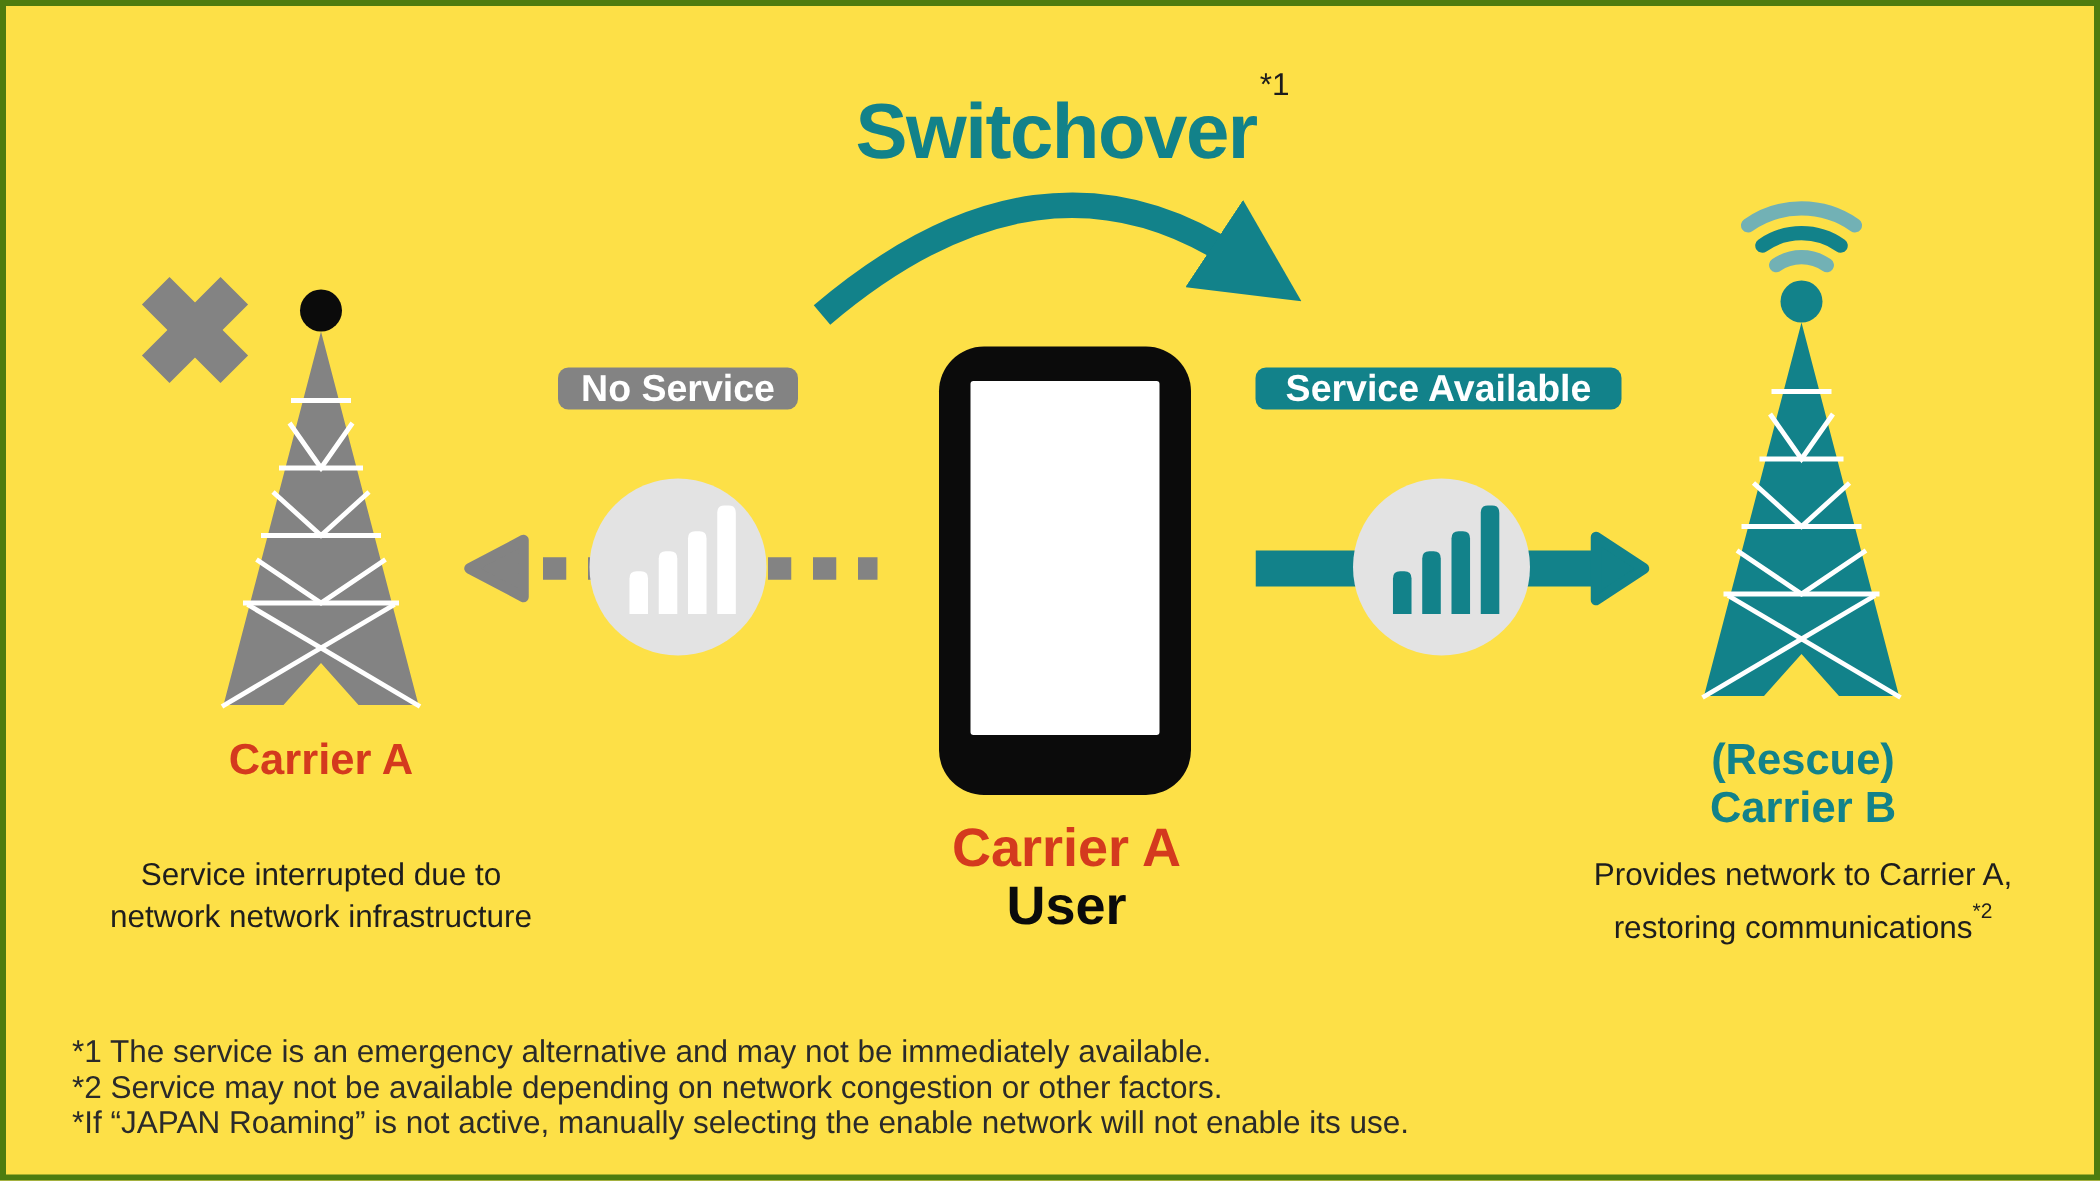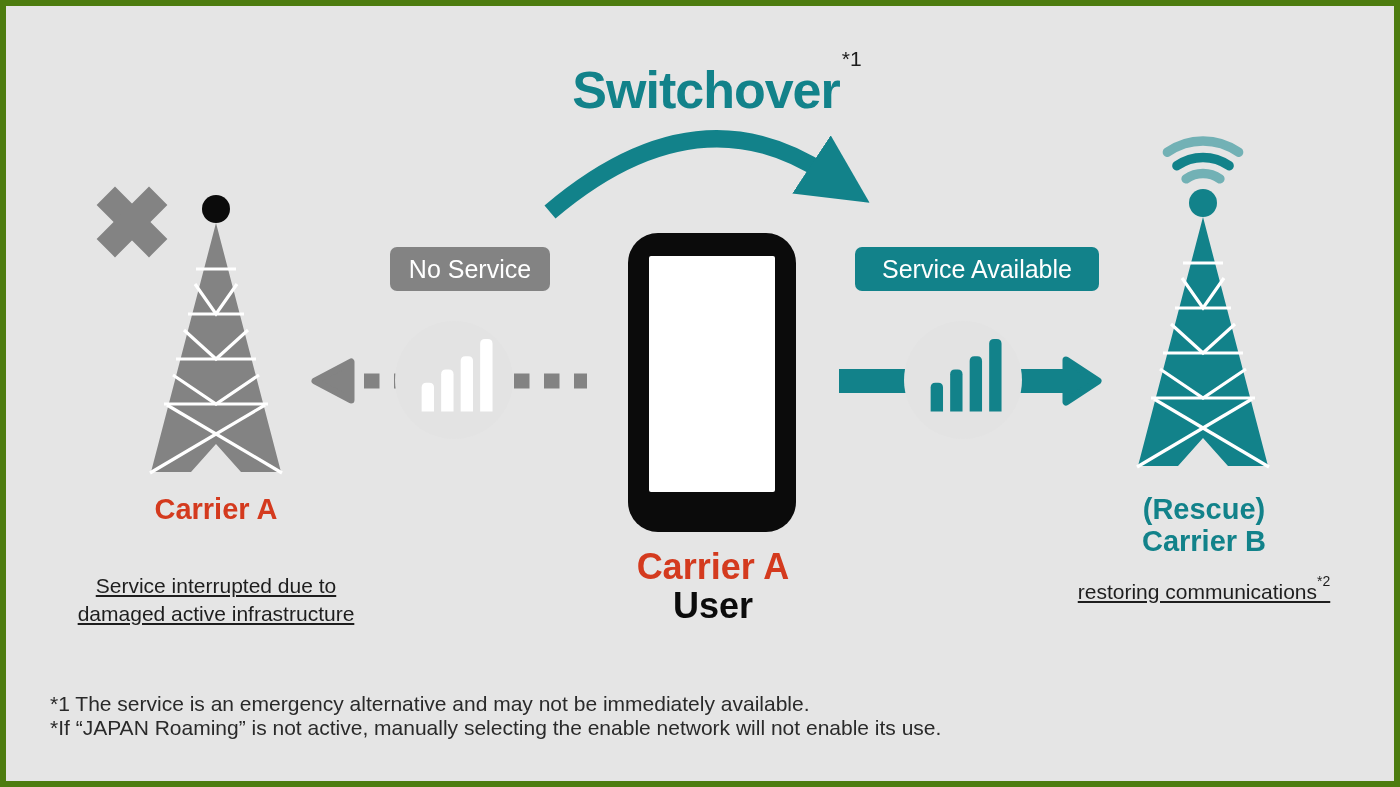--- a/index.html
+++ b/index.html
@@ -1,52 +1,52 @@
 <!DOCTYPE html>
 <html style="--teal: #12828a; --teal-light: #72b1b5; --red: #d43a1e; --gray: #838383; --gray-light: #e3e3e3; --black: #0b0b0b;"><head>
 <meta charset="utf-8">
 <style>
   :root{
     --teal:#12828a; --teal-light:#72b1b5; --red:#d43a1e;
     --gray:#838383; --gray-light:#e3e3e3; --black:#0b0b0b;
   }
   *{margin:0;padding:0;box-sizing:border-box}
   body{background:#fff;font-family:"Liberation Sans","DejaVu Sans",sans-serif;}
-  .canvas{position:relative;width:1400px;height:787px;background:#e5e5e5;border:6px solid #4d7c0f;overflow:hidden;}
+  .canvas{position:relative;width:1400px;height:787px;background:#fde047;border:4px solid #4d7c0f;overflow:hidden;}
   .abs{position:absolute;}
 
   
   .f-teal{fill:var(--teal)} .f-gray{fill:var(--gray)}
   .f-black{fill:var(--black)} .f-white{fill:#fff}
   .sk-teal{stroke:var(--teal)} .sk-tealL{stroke:var(--teal-light)} .sk-gray{stroke:var(--gray)}
   .st-white{stroke:#fff;stroke-width:3.2;fill:none}
   .arc{fill:none;stroke-width:9.5;stroke-linecap:round}
 
   
   .title{left:420px;top:54px;width:580px;text-align:center;color:var(--teal);
          font-size:52px;font-weight:bold;letter-spacing:-1px;}
   .title sup{font-size:21px;color:#1c1c1c;font-weight:normal;position:relative;top:-24px;left:2px;letter-spacing:0;}
 
   
-  .badge{height:44px;border-radius:7px;color:#fff;font-size:25px;font-weight:normal;
-         display:flex;align-items:center;justify-content:center;margin-left:16px;}
+  .badge{height:28px;border-radius:7px;color:#fff;font-size:25px;font-weight:bold;
+         display:flex;align-items:center;justify-content:center;}
   .badge.gray{background:var(--gray);left:368px;top:241px;width:160px;}
   .badge.teal{background:var(--teal);left:833px;top:241px;width:244px;text-align:right;}
 
   
   .sig-circle{width:118px;height:118px;border-radius:50%;background:var(--gray-light);}
 
   
   .phone{left:622px;top:227px;width:168px;height:299px;background:var(--black);border-radius:30px;}
   .phone .screen{position:absolute;left:21px;right:21px;top:23px;bottom:40px;background:#fff;border-radius:2px;}
 
   
   .carrier{width:360px;text-align:center;font-weight:bold;font-size:29px;line-height:32px;}
   .carrier.red{color:var(--red)} .carrier.teal{color:var(--teal)}
-  .desc{width:380px;text-align:center;font-size:21px;line-height:28px;color:#1e1e1e;text-decoration:underline;}
+  .desc{width:380px;text-align:center;font-size:21px;line-height:28px;color:#1e1e1e;}
   .desc sup{font-size:14px;position:relative;top:-5px;}
   .center-label{left:527px;top:541px;width:360px;text-align:center;font-weight:bold;font-size:36px;line-height:39px;}
   .center-label .line1{color:var(--red)} .center-label .line2{color:var(--black)}
 
   
   .footnotes{left:44px;top:686px;font-size:21px;line-height:23.5px;color:#2a2a2a;}
 </style>
 </head>
 <body>
 
@@ -149,34 +149,36 @@
       <line x1="26" y1="271" x2="141" y2="339"></line>
       <line x1="124" y1="271" x2="9" y2="339"></line>
     </g>
   </svg>
 
   <div class="abs carrier red" style="left:30px;top:487px">
     <div>Carrier A</div>
   </div>
   <div class="abs desc" style="left:20px;top:566px">
     <div>Service interrupted due to</div>
-    <div>damaged active infrastructure</div>
+    <div>network network infrastructure</div>
   </div>
 
   <div class="abs center-label">
     <div class="line1">Carrier A</div>
     <div class="line2">User</div>
   </div>
 
   <div class="abs carrier teal" style="left:1018px;top:487px">
     <div>(Rescue)</div>
     <div>Carrier B</div>
   </div>
   <div class="abs desc" style="left:1008px;top:566px">
+    <div>Provides network to Carrier A,</div>
     <div><span>restoring communications</span><sup>*2</sup></div>
   </div>
 
   <div class="abs footnotes">
     <div>*1 The service is an emergency alternative and may not be immediately available.</div>
+    <div>*2 Service may not be available depending on network congestion or other factors.</div>
     <div>*If “JAPAN Roaming” is not active, manually selecting the enable network will not enable its use.</div>
   </div>
 
 </div>
 
 </body></html>

